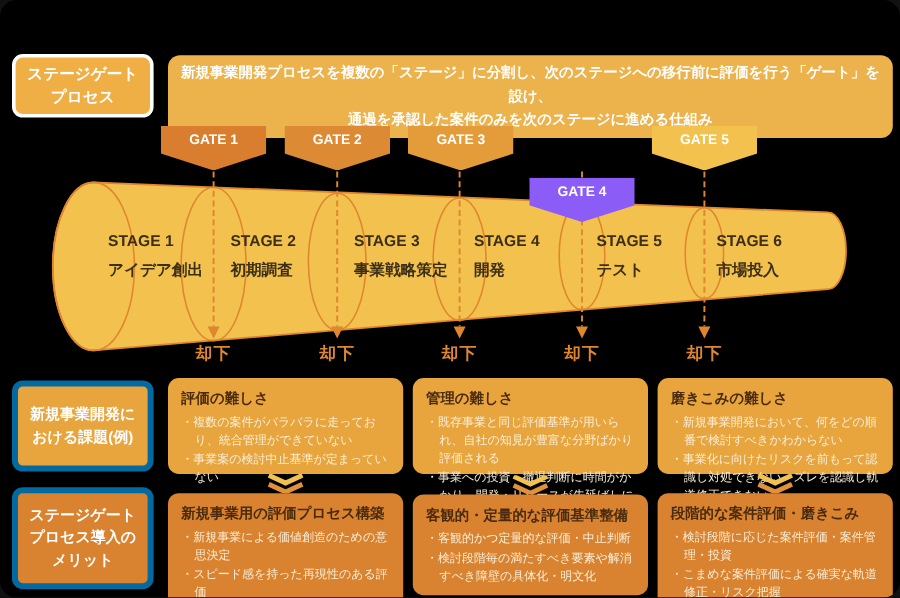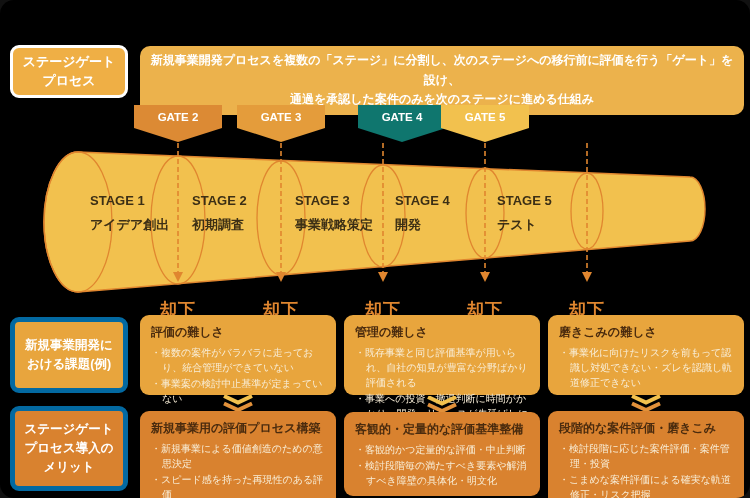--- a/index.html
+++ b/index.html
@@ -32,21 +32,21 @@
   .gates{position:absolute;inset:0;}
   .gate{
     position:absolute;top:105px;width:88px;height:37px;
     clip-path:polygon(0 0,100% 0,100% 62%,50% 100%,0 62%);
     display:flex;justify-content:center;
     color:#fff;font-weight:bold;font-size:11.5px;
   }
   .gate .gate-label{margin-top:6px;}
   .gate:nth-of-type(1){left:134px;}
   .gate:nth-of-type(2){left:237px;}
-  .gate:nth-of-type(3){left:358px;}
+  .gate:nth-of-type(3){left:340px;}
   .gate:nth-of-type(4){left:441px;}
   .gate:nth-of-type(5){left:543px;}
   
   .funnel-svg{position:absolute;left:0;top:0;}
   .funnel-body{fill:var(--funnel-fill,#F2C14E);stroke:var(--accent-orange,#E0862F);stroke-width:1.5;}
   .funnel-ring{fill:none;stroke:var(--accent-orange,#E0862F);stroke-width:1.3;}
   .gate-line{stroke:var(--accent-orange,#E0862F);stroke-width:1.6;stroke-dasharray:5 3;}
   .reject-head{fill:var(--accent-orange,#E0862F);}
   
   .stages{position:absolute;inset:0;}
@@ -58,22 +58,22 @@
   .stage-label .stage-name{font-size:13px;margin-top:8px;}
   .stage-label:nth-of-type(1){left:90px;}
   .stage-label:nth-of-type(2){left:192px;}
   .stage-label:nth-of-type(3){left:295px;}
   .stage-label:nth-of-type(4){left:395px;}
   .stage-label:nth-of-type(5){left:497px;}
   .stage-label:nth-of-type(6){left:597px;}
   
   .rejects{position:absolute;inset:0;}
   .reject{
-    position:absolute;top:298px;width:44px;text-align:center;
-    color:var(--reject,#E0862F);font-weight:bold;font-size:17px;letter-spacing:1px;
+    position:absolute;top:286px;width:44px;text-align:center;
+    color:var(--reject,#E0862F);font-weight:bold;font-size:14px;letter-spacing:1px;
   }
   .reject:nth-of-type(1){left:156px;}
   .reject:nth-of-type(2){left:259px;}
   .reject:nth-of-type(3){left:361px;}
   .reject:nth-of-type(4){left:463px;}
   .reject:nth-of-type(5){left:565px;}
   
   .row-label{
     position:absolute;left:10px;width:118px;box-sizing:border-box;
     border:5px solid #0369a1;border-radius:9px;
@@ -132,30 +132,33 @@
     <line class="gate-line" x1="587" y1="143" x2="587" y2="272"></line>
     <path class="reject-head" d="M173,272 h10 l-5,10 Z"></path>
     <path class="reject-head" d="M276,272 h10 l-5,10 Z"></path>
     <path class="reject-head" d="M378,272 h10 l-5,10 Z"></path>
     <path class="reject-head" d="M480,272 h10 l-5,10 Z"></path>
     <path class="reject-head" d="M582,272 h10 l-5,10 Z"></path>
   </svg>
 
   <div class="gates">
 
+      <div class="gate" style="background: rgb(217, 126, 47);">
+        <span class="gate-label">GATE 1</span>
+      </div>
 
       <div class="gate" style="background: rgb(220, 138, 52);">
         <span class="gate-label">GATE 2</span>
       </div>
 
       <div class="gate" style="background: rgb(228, 156, 59);">
         <span class="gate-label">GATE 3</span>
       </div>
 
-      <div class="gate" style="background: #0f766e;">
+      <div class="gate" style="background: #8b5cf6; margin-top: 43px;">
         <span class="gate-label">GATE 4</span>
       </div>
 
       <div class="gate" style="background: rgb(242, 193, 78);">
         <span class="gate-label">GATE 5</span>
       </div>
     </div>
 
   <div class="stages">
 
@@ -177,20 +180,24 @@
       <div class="stage-label">
         <div class="stage-no">STAGE 4</div>
         <div class="stage-name">開発</div>
       </div>
 
       <div class="stage-label">
         <div class="stage-no">STAGE 5</div>
         <div class="stage-name">テスト</div>
       </div>
 
+      <div class="stage-label">
+        <div class="stage-no">STAGE 6</div>
+        <div class="stage-name">市場投入</div>
+      </div>
     </div>
 
   <div class="rejects">
 
       <div class="reject">却下</div>
 
       <div class="reject">却下</div>
 
       <div class="reject">却下</div>
 
@@ -259,20 +266,21 @@
               <li class="bullet">検討段階毎の満たすべき要素や解消すべき障壁の具体化・明文化</li>
             </ul>
         </div>
       </div>
 
       <div class="column">
         <div class="card challenge-card">
           <div class="card-title">磨きこみの難しさ</div>
           <ul class="bullets">
 
+              <li class="bullet">新規事業開発において、何をどの順番で検討すべきかわからない</li>
 
               <li class="bullet">事業化に向けたリスクを前もって認識し対処できない・ズレを認識し軌道修正できない</li>
             </ul>
         </div>
         <div class="chevron">
           <svg width="34" height="16" viewBox="0 0 34 16">
             <polyline class="chev-top" points="3,1 17,7.5 31,1"></polyline>
             <polyline class="chev-bottom" points="3,8.5 17,15 31,8.5"></polyline>
           </svg>
         </div>

